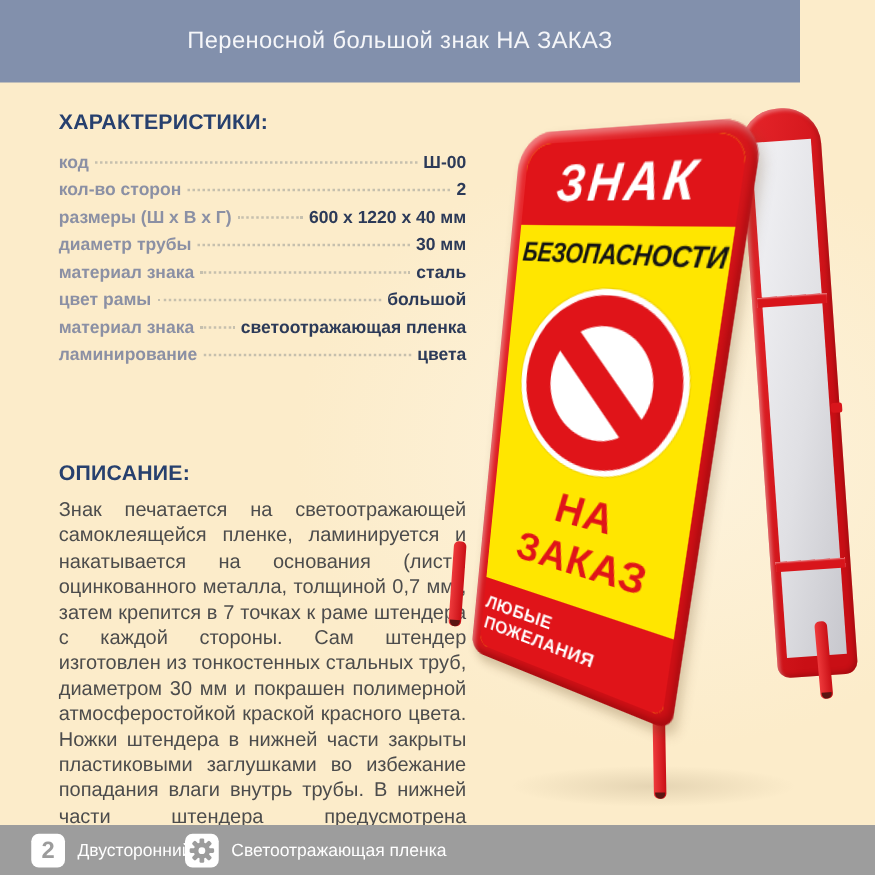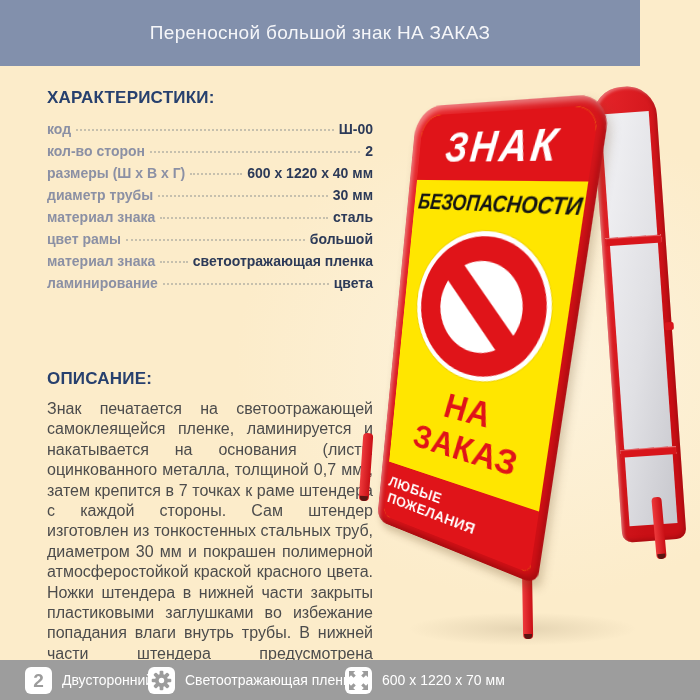--- a/index.html
+++ b/index.html
@@ -188,28 +188,15 @@
             <rect x="-2.2" y="-11.5" width="4.4" height="6" rx="1.3" transform="rotate(225)"></rect>
             <rect x="-2.2" y="-11.5" width="4.4" height="6" rx="1.3" transform="rotate(270)"></rect>
             <rect x="-2.2" y="-11.5" width="4.4" height="6" rx="1.3" transform="rotate(315)"></rect>
             <circle r="7.6"></circle>
             <circle r="3.2" fill="#ffffff"></circle>
           </g>
         </svg>
       </div>
       <span class="f-label">Светоотражающая пленка</span>
     </div>
-    <div class="f-item i2">
-      <div class="f-icon">
-        <svg width="21" height="21" viewBox="-10.5 -10.5 21 21">
-          <g fill="#9c9c9c">
-            <path d="M-9.5,-9.5 h6.2 l-2,2 2.6,2.6 -2.2,2.2 -2.6,-2.6 -2,2 z"></path>
-            <path d="M-9.5,-9.5 h6.2 l-2,2 2.6,2.6 -2.2,2.2 -2.6,-2.6 -2,2 z" transform="rotate(90)"></path>
-            <path d="M-9.5,-9.5 h6.2 l-2,2 2.6,2.6 -2.2,2.2 -2.6,-2.6 -2,2 z" transform="rotate(180)"></path>
-            <path d="M-9.5,-9.5 h6.2 l-2,2 2.6,2.6 -2.2,2.2 -2.6,-2.6 -2,2 z" transform="rotate(270)"></path>
-          </g>
-        </svg>
-      </div>
-      <span class="f-label">600 x 1220 x 70 мм</span>
-    </div>
   </div>
 
 </div>
 
 </body></html>

